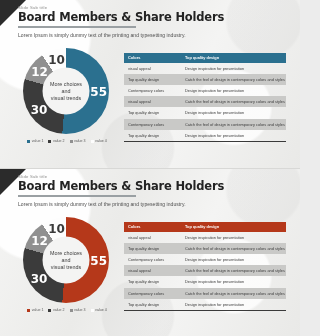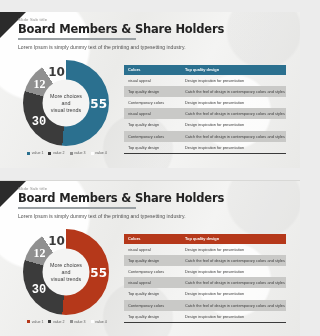--- a/index.html
+++ b/index.html
@@ -25,21 +25,20 @@
     height: 168px;
     box-sizing: border-box;
     background-color: #f2f2f1;
     background-image:
       radial-gradient(circle at 12% 22%, rgba(255,255,255,0.95) 0 18%, rgba(0,0,0,0) 19%),
       radial-gradient(circle at 78% 64%, rgba(255,255,255,0.8) 0 14%, rgba(0,0,0,0) 15%),
       radial-gradient(circle at 46% 88%, rgba(0,0,0,0.035) 0 16%, rgba(0,0,0,0) 17%),
       radial-gradient(circle at 88% 12%, rgba(0,0,0,0.03) 0 12%, rgba(0,0,0,0) 13%),
       linear-gradient(115deg, #f5f5f4 0%, #ebebe9 38%, #f4f4f3 62%, #e9e9e7 100%);
     overflow: hidden;
-    margin-top: 12px;
   }
   .slide + .slide {
     border-top: 1px solid #d8d8d6;
   }
   .corner-tri {
     position: absolute;
     top: 0;
     left: 0;
     width: 0;
     height: 0;
@@ -123,22 +122,22 @@
     padding: 0 3px;
   }
   .slice-label {
     position: absolute;
     font-size: 12px;
     font-weight: bold;
     font-family: "DejaVu Sans", sans-serif;
     transform: translate(-50%, -50%);
   }
   .lbl-a { color: #ffffff; }
-  .lbl-b { color: #ffffff; font-family: Liberation Mono, monospace; }
-  .lbl-c { color: #ffffff; font-family: Liberation Serif, serif; }
+  .lbl-b { color: #ffffff; }
+  .lbl-c { color: #ffffff; }
   .lbl-d { color: #3a3a3a; }
   .legend {
     margin-top: 5px;
     display: flex;
     justify-content: center;
     gap: 5px;
     padding-left: 2px;
   }
   .legend-item {
     display: flex;

